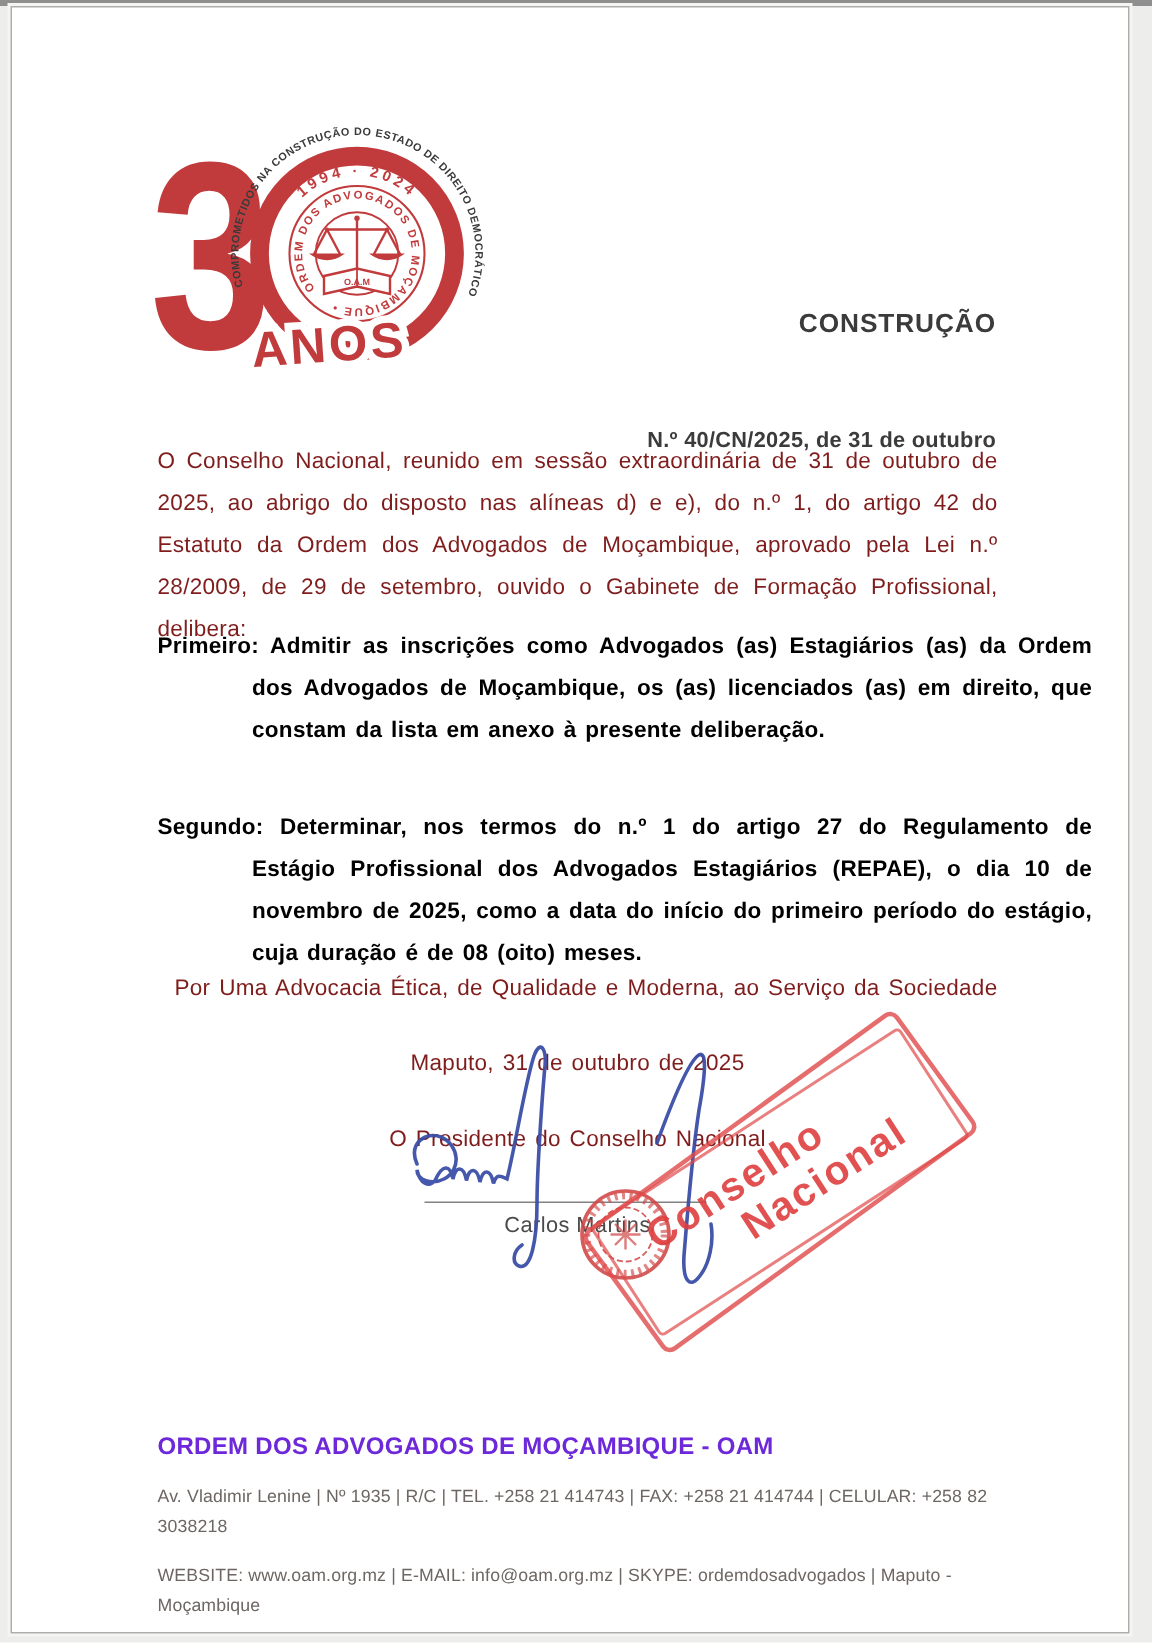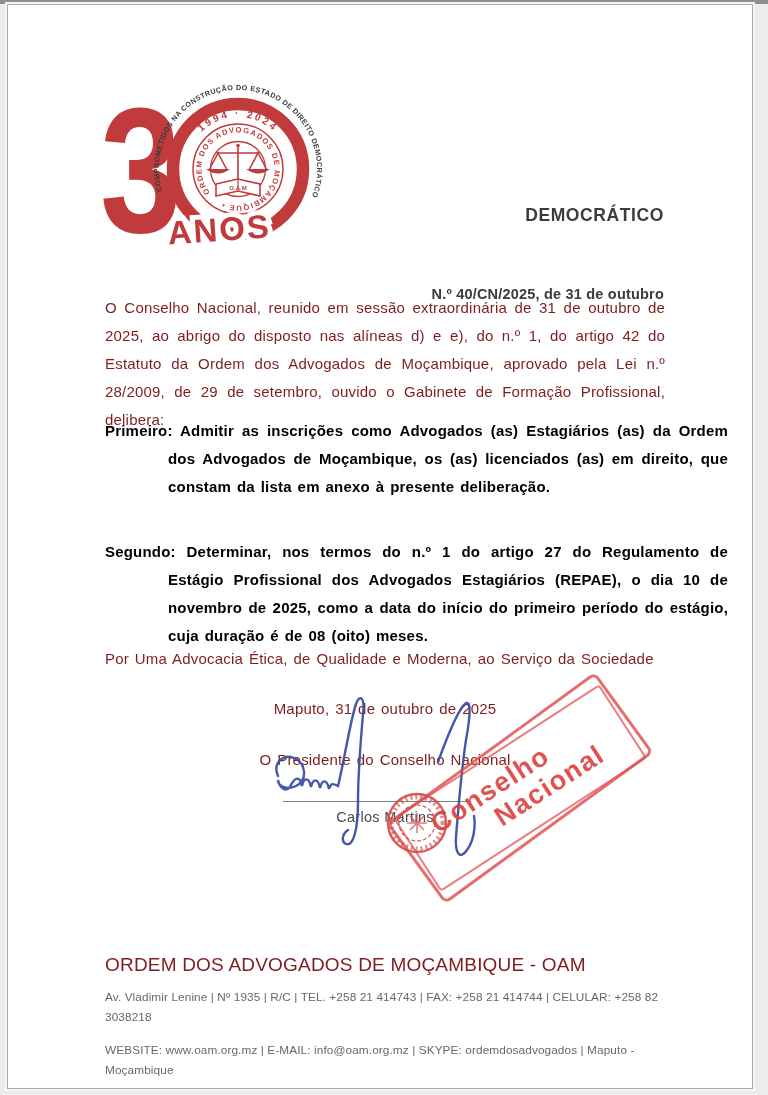--- a/index.html
+++ b/index.html
@@ -22,21 +22,21 @@
     color:#3b3b3b;letter-spacing:.2px;z-index:2;margin-top:45px;
   }
   .para{
     position:absolute;left:105px;width:560px;font-size:15px;line-height:28px;
     color:#7f1d1d;text-align:justify;letter-spacing:.2px;word-spacing:1.5px;z-index:2;
   }
   .intro{top:279px;}
   .item{font-weight:bold;padding-left:63px;text-indent:-63px;color:#000000;}
   .item1{top:402px;}
   .item2{top:499px;margin-top:39px;}
-  .motto{top:630px;text-align:left;font-weight:normal;}
+  .motto{top:630px;text-align:right;font-weight:normal;}
   .place-date{top:680px;text-align:center;}
   .sig-title{top:731px;text-align:center;z-index:2;}
   .sig-line{position:absolute;left:283px;top:801px;width:188px;border-top:1.5px solid #828282;z-index:2;}
   .sig-name{position:absolute;left:105px;width:560px;top:809px;text-align:center;
     font-size:14.5px;color:#4a4a4a;letter-spacing:.3px;z-index:3;}
   .sig-svg{position:absolute;left:262px;top:692px;width:235px;height:175px;z-index:4;}
   .stamp{
     position:absolute;left:391px;top:738px;width:252px;height:94px;
     transform:rotate(-36deg);border:3px solid rgba(224,72,72,.8);border-radius:7px;
     z-index:5;background:rgba(255,255,255,0);
@@ -44,21 +44,21 @@
   .stamp-inner{
     position:absolute;inset:3px;border:2px solid rgba(224,72,72,.7);border-radius:4px;
     display:flex;flex-direction:column;justify-content:center;align-items:center;
     color:rgba(223,62,62,.9);font-weight:bold;font-size:27px;letter-spacing:1.5px;
     transform:rotate(3deg);
   }
   .stamp-l1{margin-right:52px;line-height:29px;}
   .stamp-l2{margin-left:52px;line-height:29px;}
   .seal-svg{position:absolute;left:385px;top:791px;width:64px;height:64px;z-index:4;opacity:.88;}
   .footer{position:absolute;left:105px;top:955px;width:580px;z-index:2;}
-  .footer-org{font-size:19px;font-weight:normal;color:#7f1d1d;letter-spacing:.2px;line-height:19px;}
+  .footer-org{font-size:16px;font-weight:bold;color:#6d28d9;letter-spacing:.2px;line-height:19px;}
   .footer-line{font-size:11.8px;color:#6d6662;line-height:20px;letter-spacing:.1px;margin-top:13px;}
 </style>
 </head>
 <body>
 
 <div class="top-edge"></div>
 <div class="page"></div>
 
 <svg class="logo-svg" viewBox="0 0 232 178">
   <defs>
@@ -103,21 +103,21 @@
 
   <g>
     <path d="M 124,104 L 146,99 L 168,104 L 168,116 L 146,111 L 124,116 Z" fill="#ffffff" stroke="#c13a3c" stroke-width="1.6"></path>
     <line x1="146" y1="99" x2="146" y2="111" stroke="#c13a3c" stroke-width="1.2"></line>
     <text x="146" y="110" text-anchor="middle" font-size="6" font-weight="bold" fill="#c13a3c">O.A.M</text>
   </g>
 
   <text x="128" y="161" text-anchor="middle" font-size="33" font-weight="bold" fill="#c13a3c" stroke="#ffffff" stroke-width="10" paint-order="stroke" letter-spacing="2" transform="rotate(-4 128 161)" font-family="Liberation Sans, sans-serif">ANOS</text>
 </svg>
 
-<div class="doc-title">DEMOCRÁTICO</div>
+<div class="doc-title">CONSTRUÇÃO</div>
 <div class="doc-subtitle">N.º 40/CN/2025, de 31 de outubro</div>
 
 <p class="para intro">O Conselho Nacional, reunido em sessão extraordinária de 31 de outubro de 2025, ao abrigo do disposto nas alíneas d) e e), do n.º 1, do artigo 42 do Estatuto da Ordem dos Advogados de Moçambique, aprovado pela Lei n.º 28/2009, de 29 de setembro, ouvido o Gabinete de Formação Profissional, delibera:</p>
 
 <p class="para item item1"><span>Primeiro:</span><span> Admitir as inscrições como Advogados (as) Estagiários (as) da Ordem dos Advogados de Moçambique, os (as) licenciados (as) em direito, que constam da lista em anexo à presente deliberação.</span></p>
 
 <p class="para item item2"><span>Segundo:</span><span> Determinar, nos termos do n.º 1 do artigo 27 do Regulamento de Estágio Profissional dos Advogados Estagiários (REPAE), o dia 10 de novembro de 2025, como a data do início do primeiro período do estágio, cuja duração é de 08 (oito) meses.</span></p>
 
 <p class="para motto">Por Uma Advocacia Ética, de Qualidade e Moderna, ao Serviço da Sociedade</p>
 <p class="para place-date">Maputo, 31 de outubro de 2025</p>

